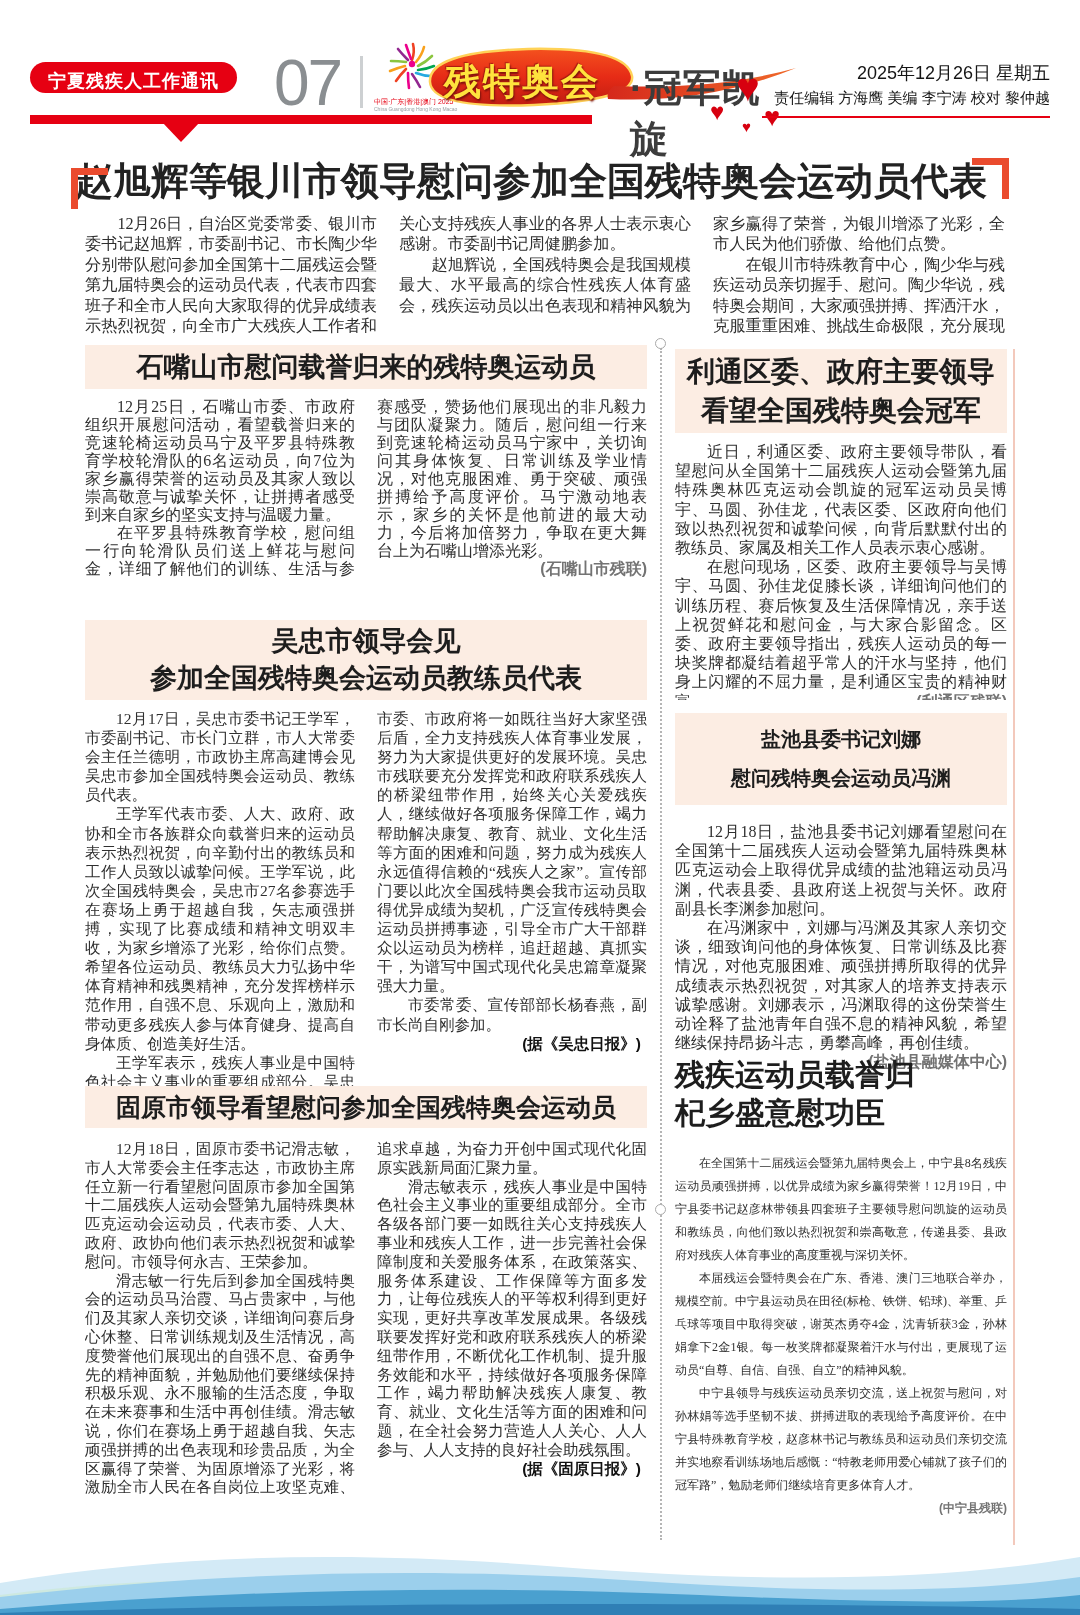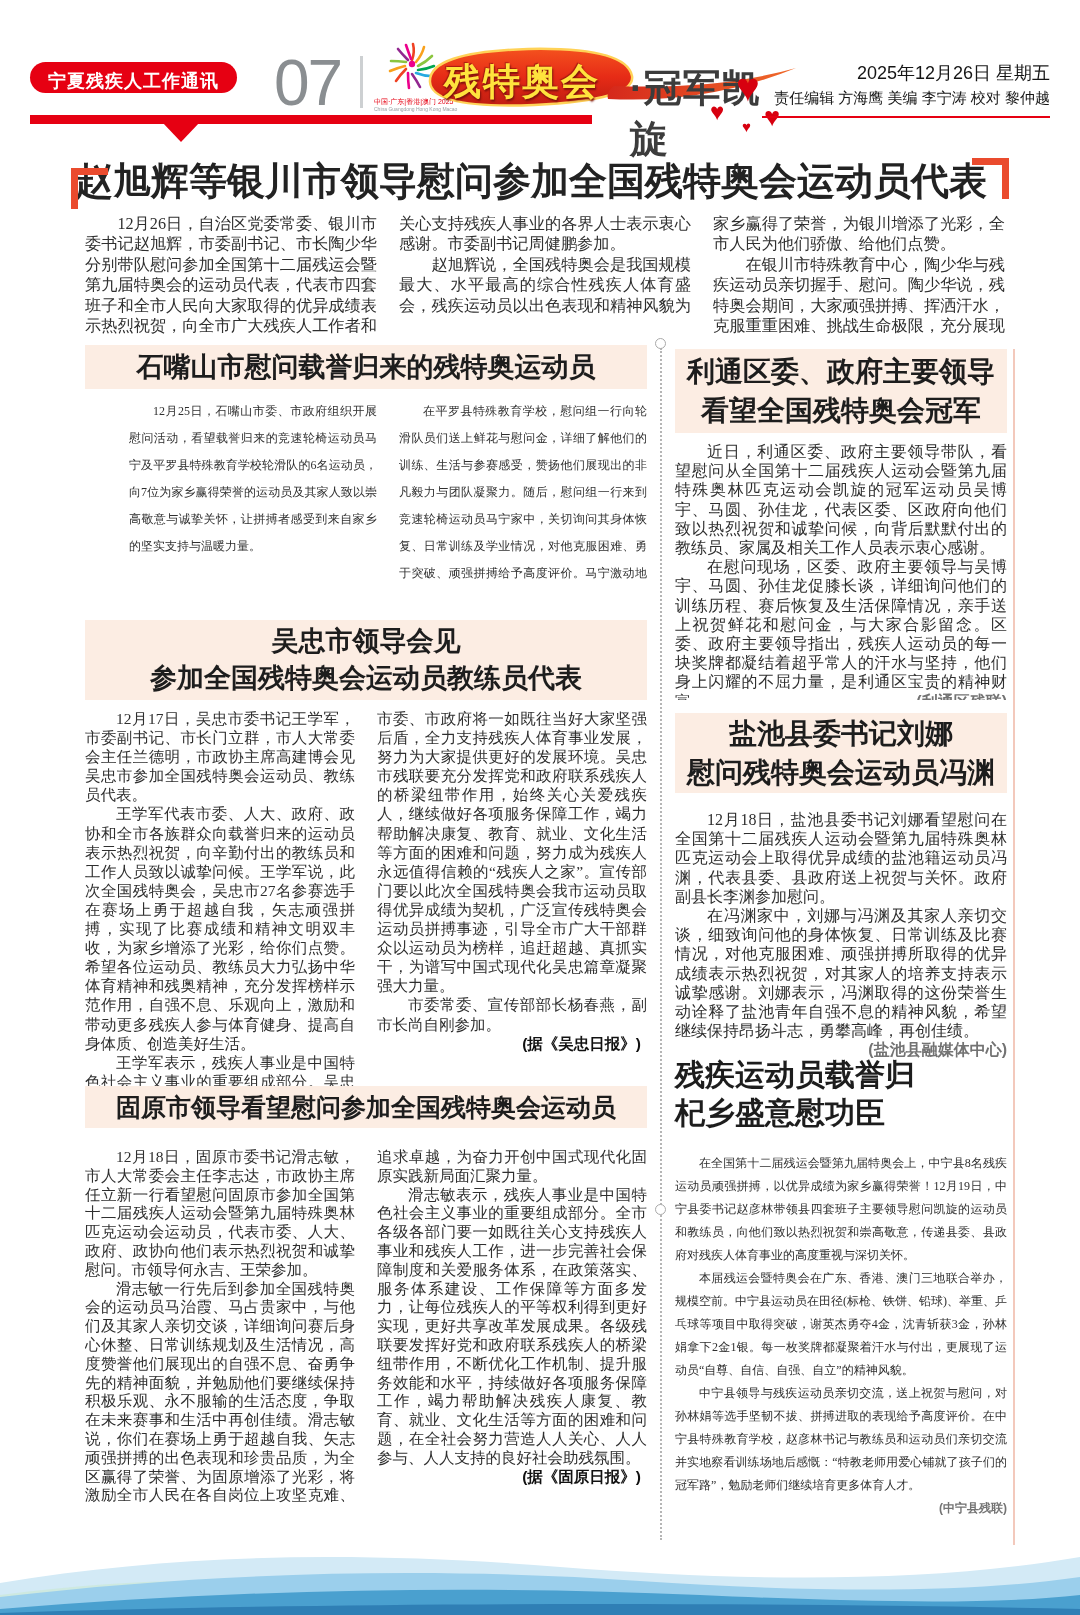--- a/index.html
+++ b/index.html
@@ -51,38 +51,38 @@
   .band{background:#fcede3;display:flex;align-items:center;justify-content:center;
         font-family:"Liberation Sans",sans-serif;font-weight:bold;color:#1d1d1d;
         text-align:center;white-space:pre-line;}
 
   .lead-body{position:absolute;left:85px;top:214px;width:920px;height:128px;
              column-count:3;column-gap:22px;font-size:16.2px;line-height:20.4px;}
 
   .art-szs{position:absolute;left:85px;top:345px;width:562px;}
   .art-szs .band{height:44px;font-size:27px;}
   .art-szs .body-text{margin-top:9px;height:196px;column-count:2;column-gap:22px;
-                      font-size:12px;line-height:27px;margin-left:44px;}
+                      font-size:16px;line-height:18px;}
 
   .art-wz{position:absolute;left:85px;top:601px;width:562px;margin-top:19px;}
   .art-wz .band{height:80px;font-size:27px;line-height:37px;}
   .art-wz .body-text{margin-top:9px;height:384px;column-count:2;column-gap:22px;
                      font-size:15.5px;line-height:19.1px;}
 
   .art-gy{position:absolute;left:85px;top:1086px;width:562px;}
   .art-gy .band{height:42px;font-size:25px;}
-  .art-gy .body-text{margin-top:20px;height:378px;column-count:2;column-gap:22px;
+  .art-gy .body-text{margin-top:12px;height:378px;column-count:2;column-gap:22px;
                      font-size:15.5px;line-height:18.8px;}
 
   .art-lt{position:absolute;left:675px;top:349px;width:332px;}
   .art-lt .band{height:84px;font-size:28px;line-height:39px;}
   .art-lt .body-text{margin-top:9px;height:258px;font-size:16px;line-height:19.2px;}
 
   .art-yc{position:absolute;left:675px;top:713px;width:332px;}
-  .art-yc .band{height:80px;font-size:28px;line-height:39px;}
+  .art-yc .band{height:92px;font-size:20px;line-height:39px;}
   .art-yc .body-text{margin-top:17px;height:250px;font-size:16px;line-height:19.2px;}
 
   .art-zn{position:absolute;left:675px;top:1056px;width:332px;}
   .art-zn .plain-title{font-family:"Liberation Sans",sans-serif;font-weight:bold;font-size:30px;
                        line-height:38px;color:#1d1d1d;text-align:left;white-space:pre-line;}
   .art-zn .body-text{margin-top:20px;height:414px;font-size:12px;line-height:23px;}
 
   
   .v-dotted{position:absolute;left:660px;top:348px;height:1192px;border-left:2px dotted #b5b5b5;}
   .dot-circle{position:absolute;left:655px;width:9px;height:9px;border:1.5px solid #a9a9a9;

